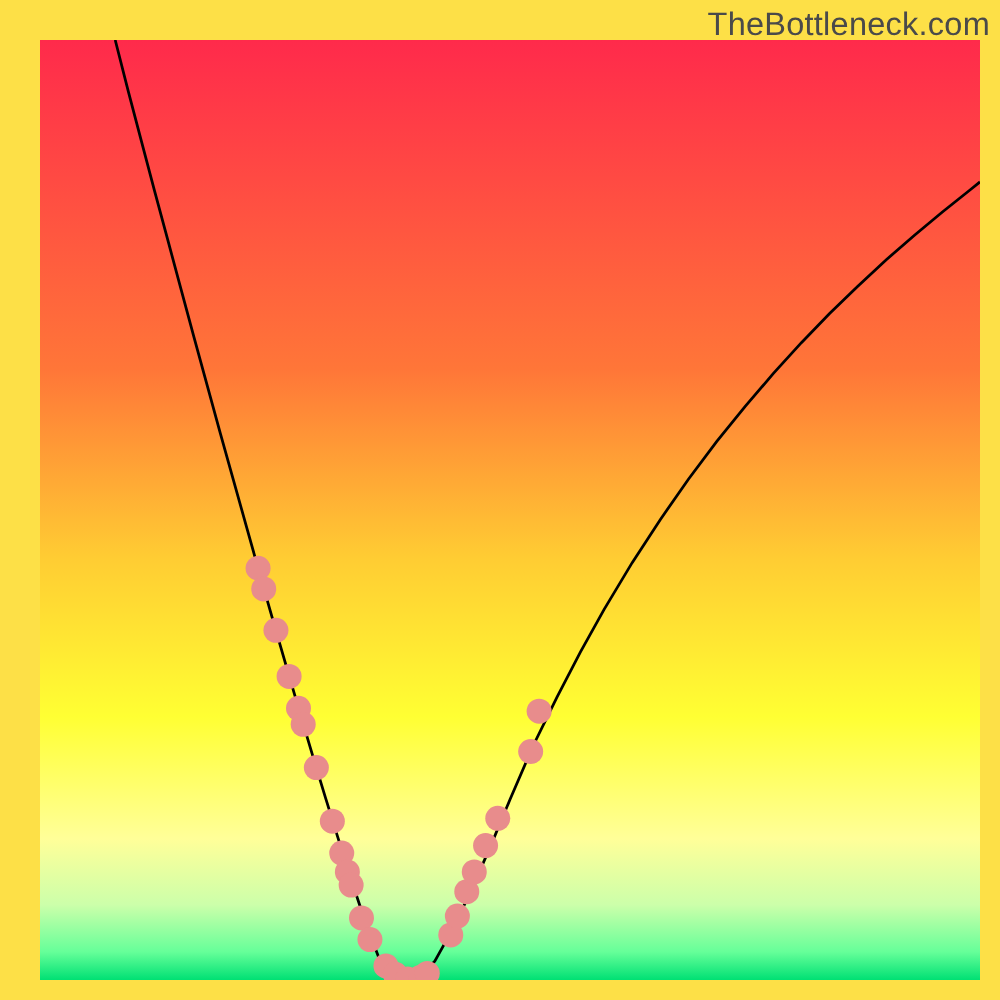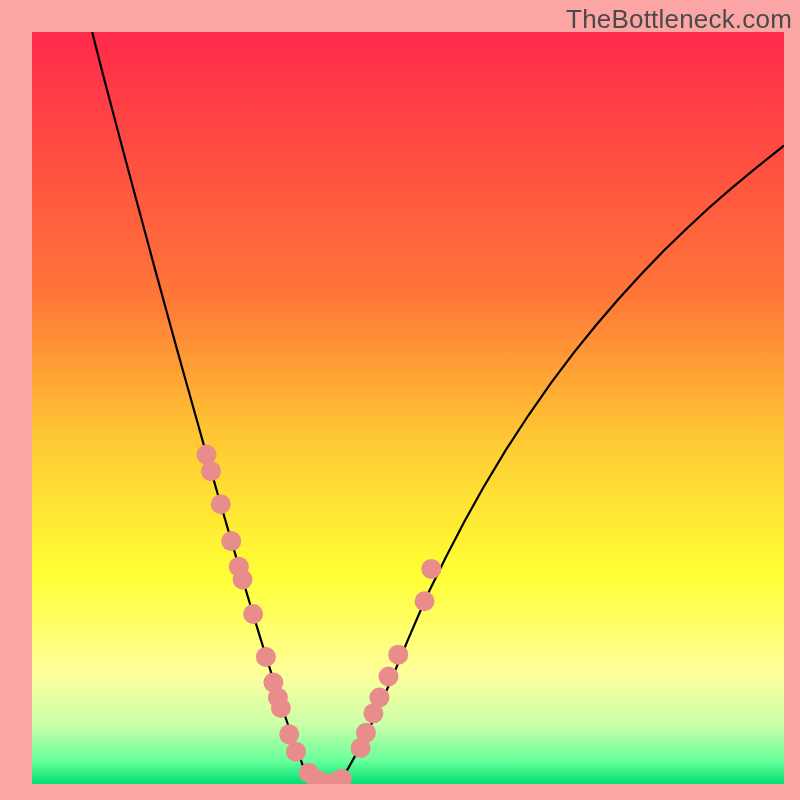--- a/index.html
+++ b/index.html
@@ -8,21 +8,21 @@
     width: 800px;
     height: 800px;
     background: #000;
     overflow: hidden;
     font-family: Arial, Helvetica, sans-serif;
   }
   .stage {
     position: absolute;
     left: 0; top: 0;
     width: 800px; height: 800px;
-    background: #fca5a5;
+    background: #fde047;
   }
   .plot-area {
     position: absolute;
     left: 32px;
     top: 32px;
     width: 752px;
     height: 752px;
   }
   .plot-area svg {
     display: block;

